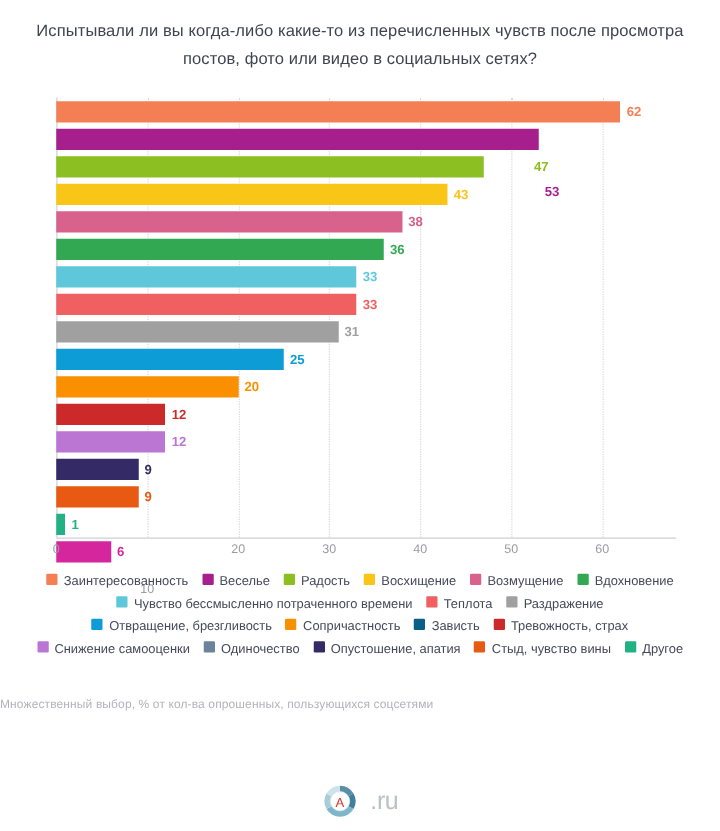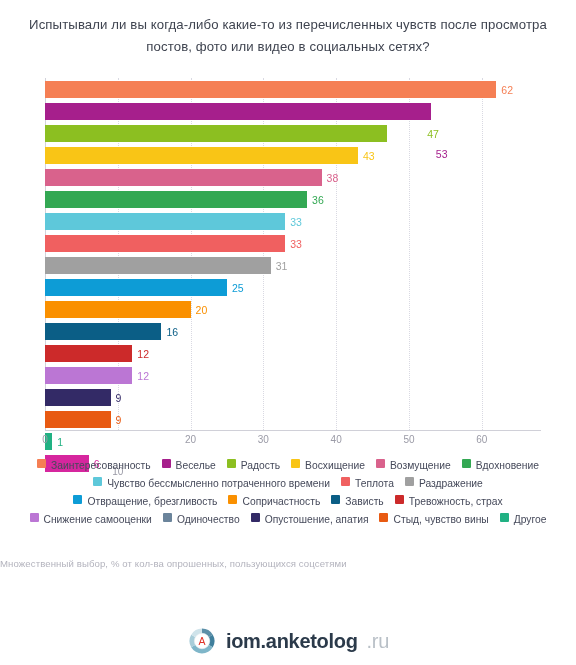--- a/index.html
+++ b/index.html
@@ -27,20 +27,21 @@
     color: #3f4450;
     letter-spacing: 0.1px;
   }
 
   
   #plot {
     position: absolute;
     left: 45px; top: 78px;
     width: 495px;
     height: 352px;
+    font-weight: bold;
   }
   .gridline {
     position: absolute;
     top: 0; bottom: 0;
     width: 1px;
     border-left: 1px dotted #d9d9e2;
   }
   .gridline.axis0 { border-left: 1px solid #d2d2da; }
 
   .rows {
@@ -201,24 +202,20 @@
           <div class="bar" title="Раздражение: 31" style="width: 225.662px; background: rgb(160, 160, 160);"></div>
           <div class="vlabel" style="left: 230.662px; color: rgb(160, 160, 160);">31</div>
         </div>
         <div class="row">
           <div class="bar" title="Отвращение, брезгливость: 25" style="width: 181.985px; background: rgb(13, 156, 214);"></div>
           <div class="vlabel" style="left: 186.985px; color: rgb(13, 156, 214);">25</div>
         </div>
         <div class="row">
           <div class="bar" title="Сопричастность: 20" style="width: 145.588px; background: rgb(250, 144, 0);"></div>
           <div class="vlabel" style="left: 150.588px; color: rgb(250, 144, 0);">20</div>
-        </div>
-        <div class="row">
-          <div class="bar" title="Зависть: 16" style="width: 116.471px; background: rgb(11, 94, 134);"></div>
-          <div class="vlabel" style="left: 121.471px; color: rgb(11, 94, 134);">16</div>
         </div>
         <div class="row">
           <div class="bar" title="Тревожность, страх: 12" style="width: 87.3529px; background: rgb(204, 42, 42);"></div>
           <div class="vlabel" style="left: 92.3529px; color: rgb(204, 42, 42);">12</div>
         </div>
         <div class="row">
           <div class="bar" title="Снижение самооценки: 12" style="width: 87.3529px; background: rgb(187, 118, 212);"></div>
           <div class="vlabel" style="left: 92.3529px; color: rgb(187, 118, 212);">12</div>
         </div>
         <div class="row">
@@ -340,17 +337,16 @@
     <svg id="logo-mark" viewBox="0 0 60 60">
       <path d="M30 5 a25 25 0 0 1 21.6 12.5 l-8.7 5 a15 15 0 0 0 -12.9 -7.5 z" fill="#5b8fa8"></path>
       <path d="M51.6 17.5 a25 25 0 0 1 0 25 l-8.7 -5 a15 15 0 0 0 0 -15 z" fill="#3f7f9c"></path>
       <path d="M51.6 42.5 a25 25 0 0 1 -43.2 0 l8.7 -5 a15 15 0 0 0 25.8 0 z" fill="#7fb6c9"></path>
       <path d="M8.4 42.5 a25 25 0 0 1 0 -25 l8.7 5 a15 15 0 0 0 0 15 z" fill="#a8cdd9"></path>
       <path d="M8.4 17.5 a25 25 0 0 1 21.6 -12.5 l0 10 a15 15 0 0 0 -12.9 7.5 z" fill="#cfe3ea"></path>
       <circle cx="30" cy="30" r="15.5" fill="#ffffff"></circle>
       <circle cx="30" cy="30" r="15.5" fill="none" stroke="#d7e4ea" stroke-width="1.2"></circle>
       <text x="30" y="38.5" text-anchor="middle" font-family="'Liberation Sans', sans-serif" font-size="21" fill="#e03127">A</text>
     </svg>
-    <span id="logo-text">iom.anketolog</span>
     <span id="logo-tld">.ru</span>
   </div>
 
 </div>
 
 </body></html>

